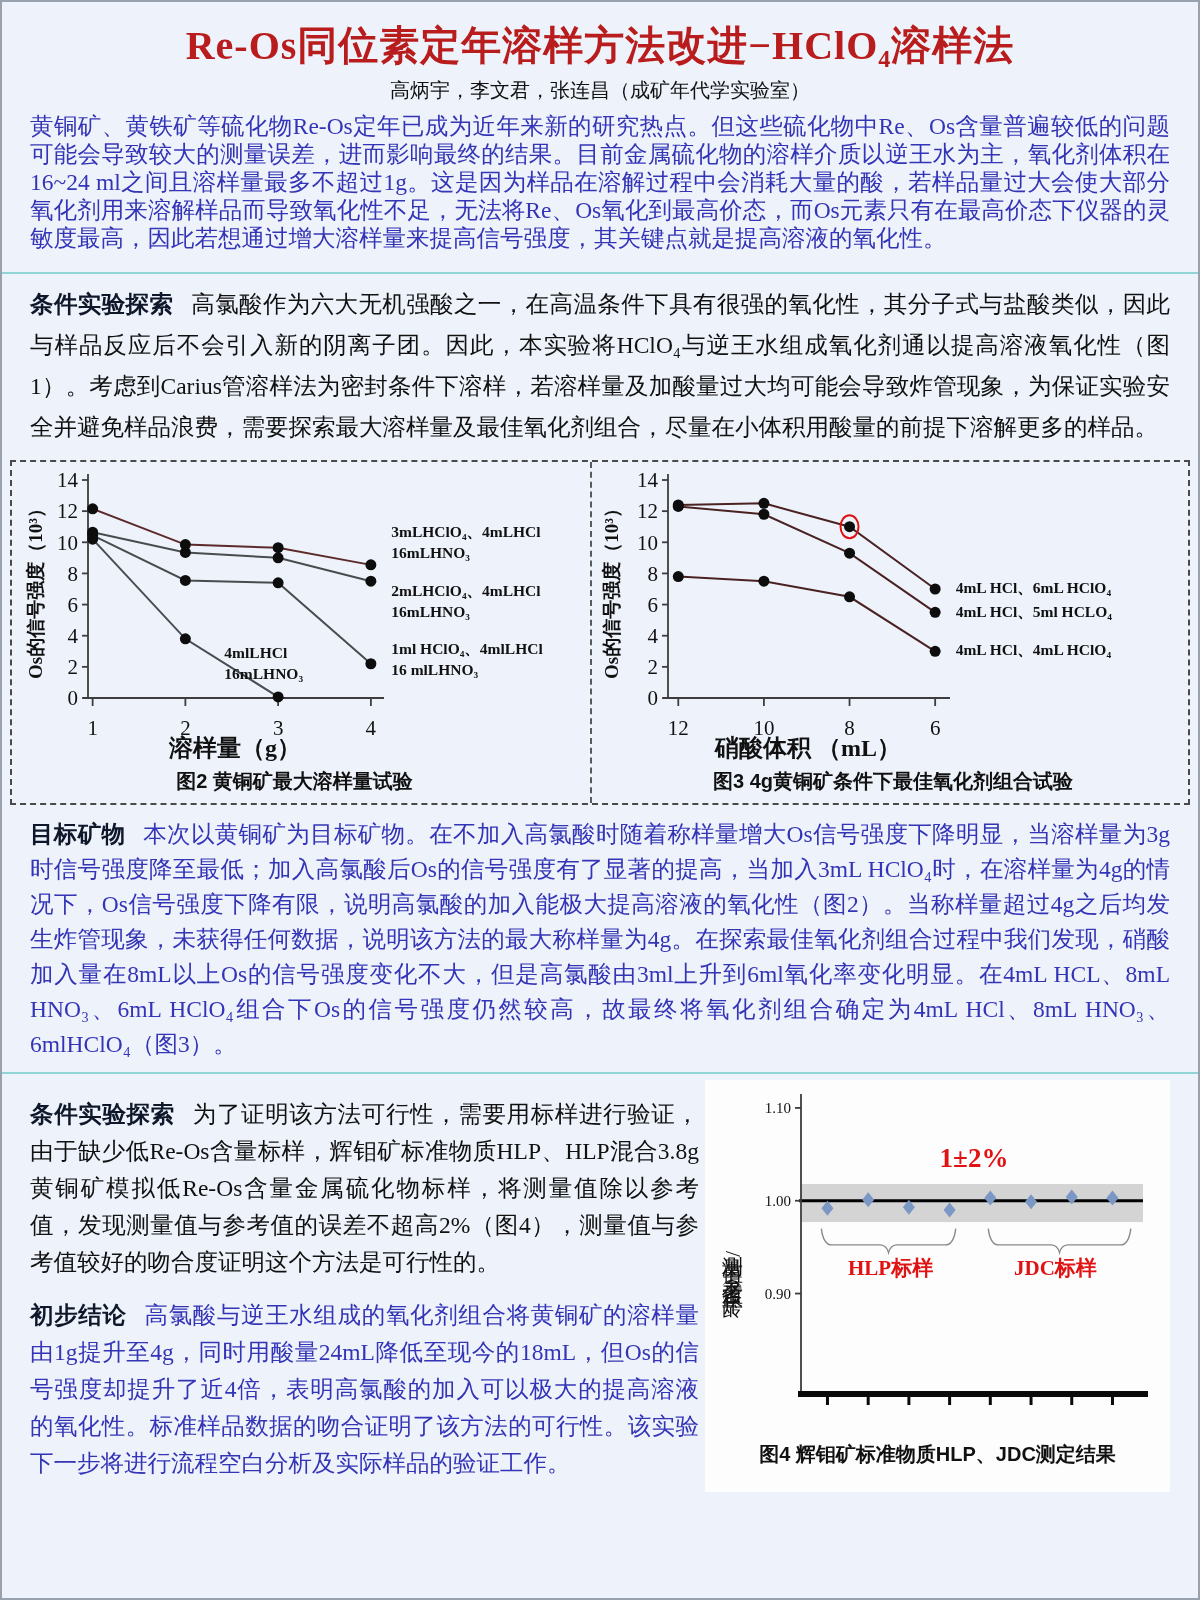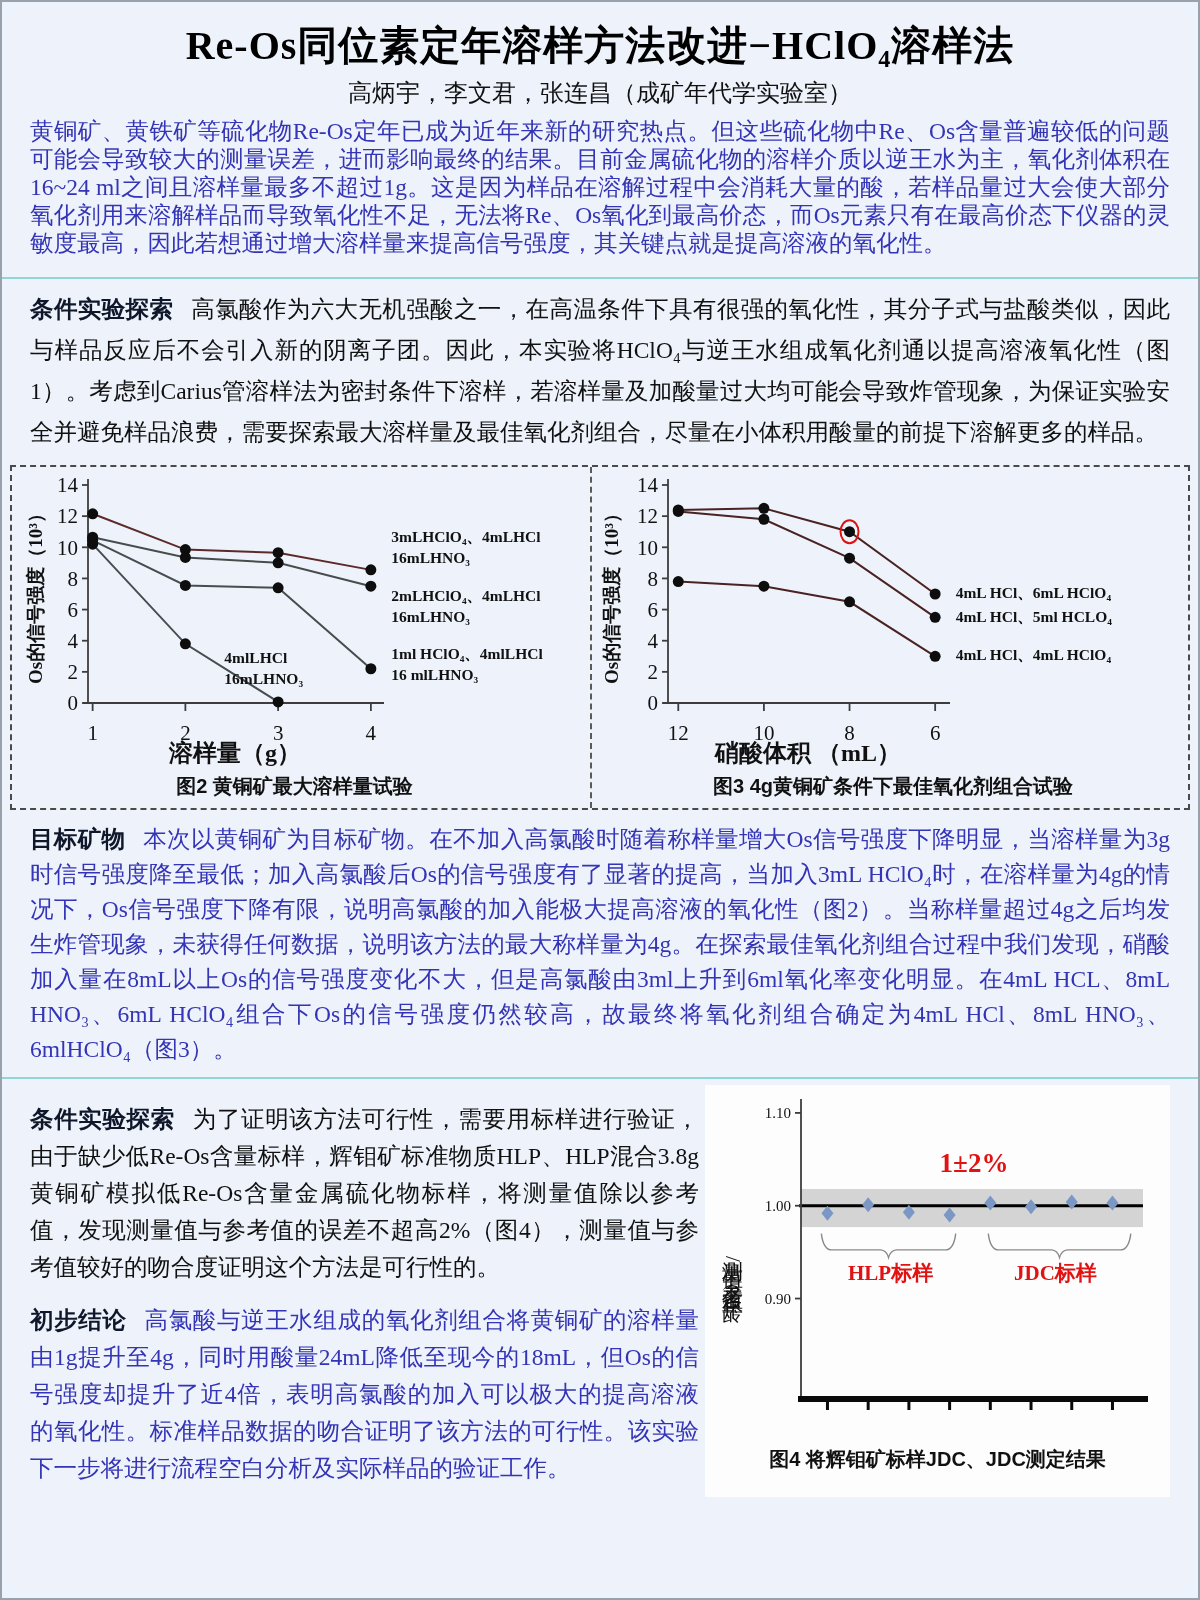--- a/index.html
+++ b/index.html
@@ -3,24 +3,24 @@
 <meta charset="utf-8">
 <style>
   html,body{margin:0;padding:0;}
   body{
     width:1200px;height:1600px;box-sizing:border-box;overflow:hidden;
     background:#eef3fb;border:2px solid #99a1ac;
     font-family:"Liberation Serif","DejaVu Serif",serif;color:#111;
   }
   .content{padding:0 28px;}
   .page-title{
-    text-align:center;font-size:40px;font-weight:bold;color:#000000;
+    text-align:center;font-size:40px;font-weight:bold;color:#b91c1c;
     margin:16px 0 4px;letter-spacing:1px;
   }
-  .authors{text-align:center;font-size:24px;margin:2px 0 8px;color:#111;}
+  .authors{text-align:center;font-size:20px;margin:2px 0 8px;color:#111;}
   .intro{
     color:#3434b6;font-size:23.5px;line-height:28px;text-align:justify;
     margin:8px 0 20px;
   }
   .divider{border:none;border-top:2px solid #8fd6d6;margin:0;}
   .sec1{display:flex;gap:14px;padding:10px 0 4px;}
   .sec1-text{flex:1 1 auto;font-size:23.5px;line-height:41px;text-align:justify;}
   .sec-head{color:#0f172a;font-weight:bold;margin-right:18px;font-family:"Liberation Sans","DejaVu Sans",sans-serif;}
   .figure1{flex:0 0 338px;padding-top:0;}
   .photo{position:relative;width:336px;height:238px;overflow:hidden;
@@ -239,17 +239,17 @@
             <path d="M324.75 103.521875L330.75 111.021875L324.75 118.521875L318.75 111.021875Z" fill="#7b97c4"></path>
             <path d="M365.4642857142857 104.4500000000001L371.4642857142857 111.9500000000001L365.4642857142857 119.4500000000001L359.4642857142857 111.9500000000001Z" fill="#7b97c4"></path>
             <path d="M74.35714285714286 142.57812500000003 Q76.35714285714286 159.378125 85.35714285714286 158.89812500000002 L133.53571428571428 158.89812500000002 Q139.53571428571428 159.378125 141.53571428571428 166.57812500000003 Q143.53571428571428 159.378125 149.53571428571428 158.89812500000002 L197.71428571428572 158.89812500000002 Q206.71428571428572 159.378125 208.71428571428572 142.57812500000003" fill="none" stroke="#8a8a8a" stroke-width="1.4"></path>
             <path d="M241.2857142857143 142.57812500000003 Q243.2857142857143 159.378125 252.2857142857143 158.89812500000002 L304.5357142857143 158.89812500000002 Q310.5357142857143 159.378125 312.5357142857143 166.57812500000003 Q314.5357142857143 159.378125 320.5357142857143 158.89812500000002 L372.7857142857143 158.89812500000002 Q381.7857142857143 159.378125 383.7857142857143 142.57812500000003" fill="none" stroke="#8a8a8a" stroke-width="1.4"></path>
             <text x="227.03571428571428" y="81.32187499999998" text-anchor="middle" font-size="27" font-weight="bold" font-family="&quot;Liberation Serif&quot;,&quot;DejaVu Serif&quot;,serif" fill="#e01212">1±2%</text>
             <text x="143.57142857142856" y="188.98437499999997" text-anchor="middle" font-size="21" font-weight="bold" font-family="&quot;Liberation Serif&quot;,&quot;DejaVu Serif&quot;,serif" fill="#e01212">HLP标样</text>
             <text x="308.4642857142857" y="188.98437499999997" text-anchor="middle" font-size="21" font-weight="bold" font-family="&quot;Liberation Serif&quot;,&quot;DejaVu Serif&quot;,serif" fill="#e01212">JDC标样</text>
           </svg>
       </div>
       <div class="fig4-caption">
-        <div>图4  将辉钼矿标样JDC、JDC测定结果</div>
+        <div>图4  辉钼矿标准物质HLP、JDC测定结果</div>
       </div>
     </div>
   </div>
 </div>
 
 </body></html>

